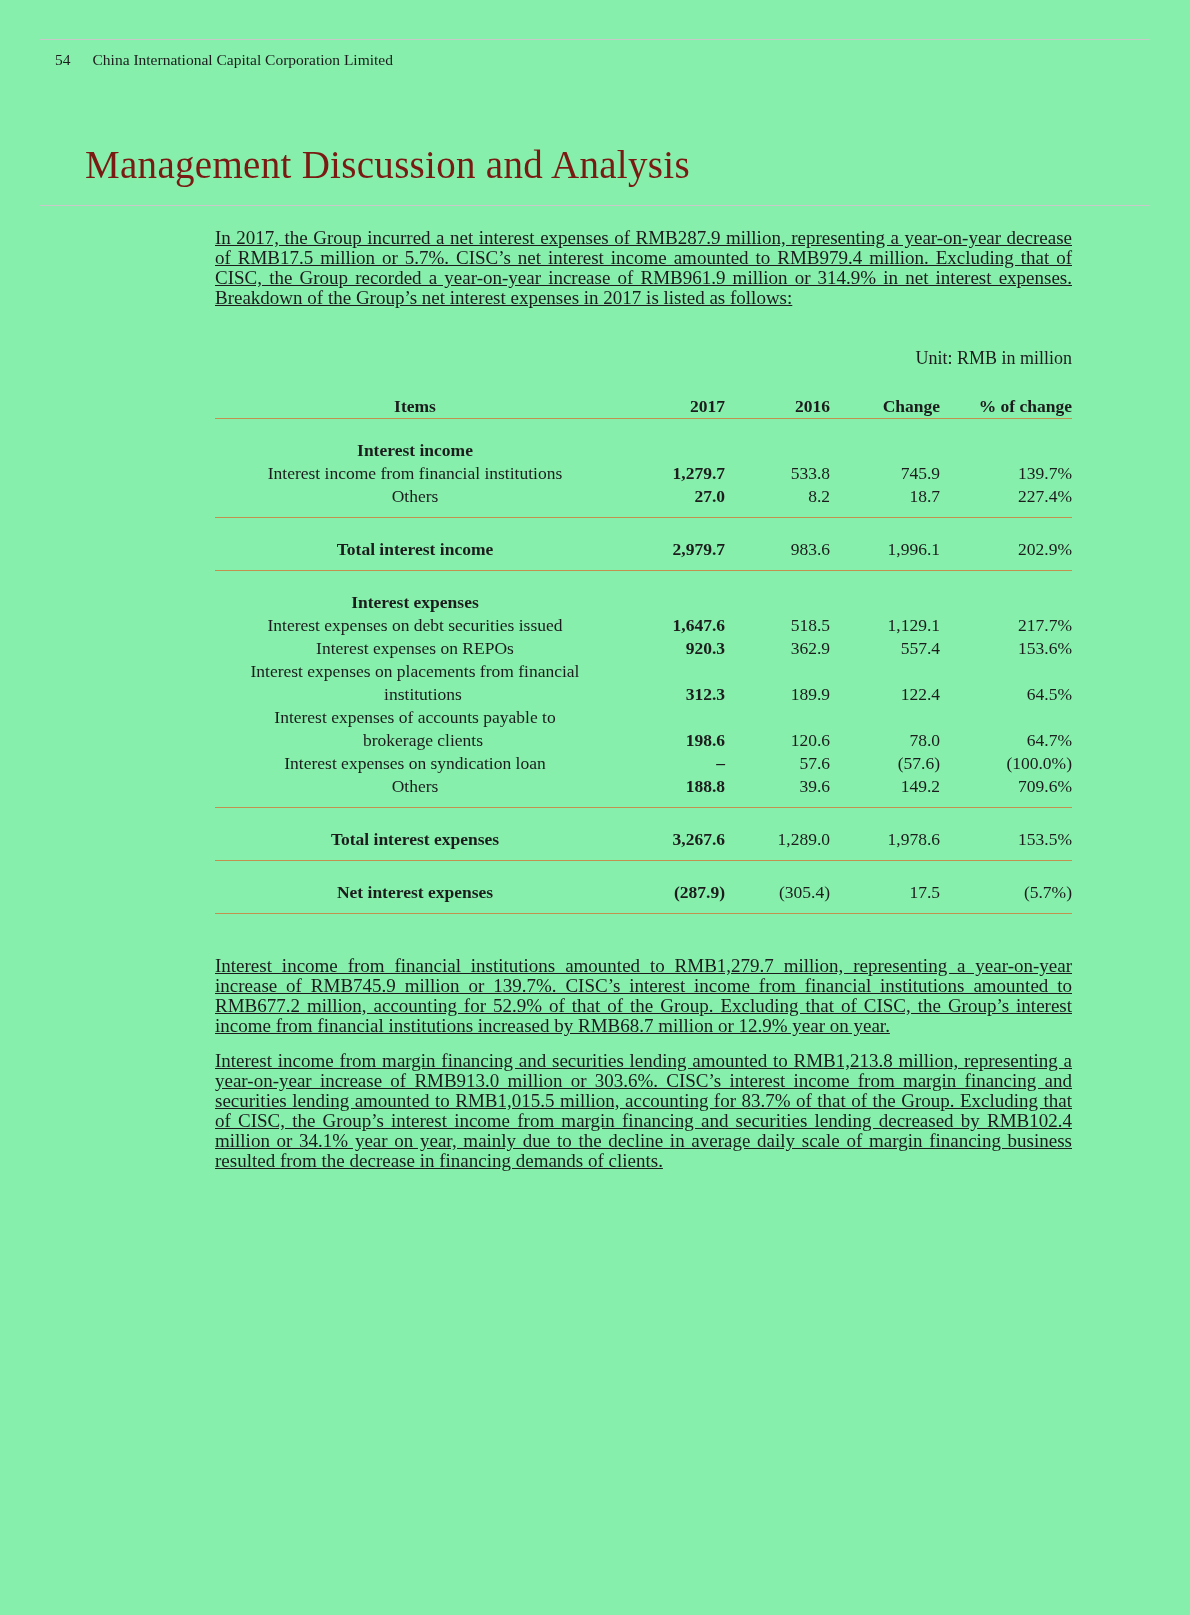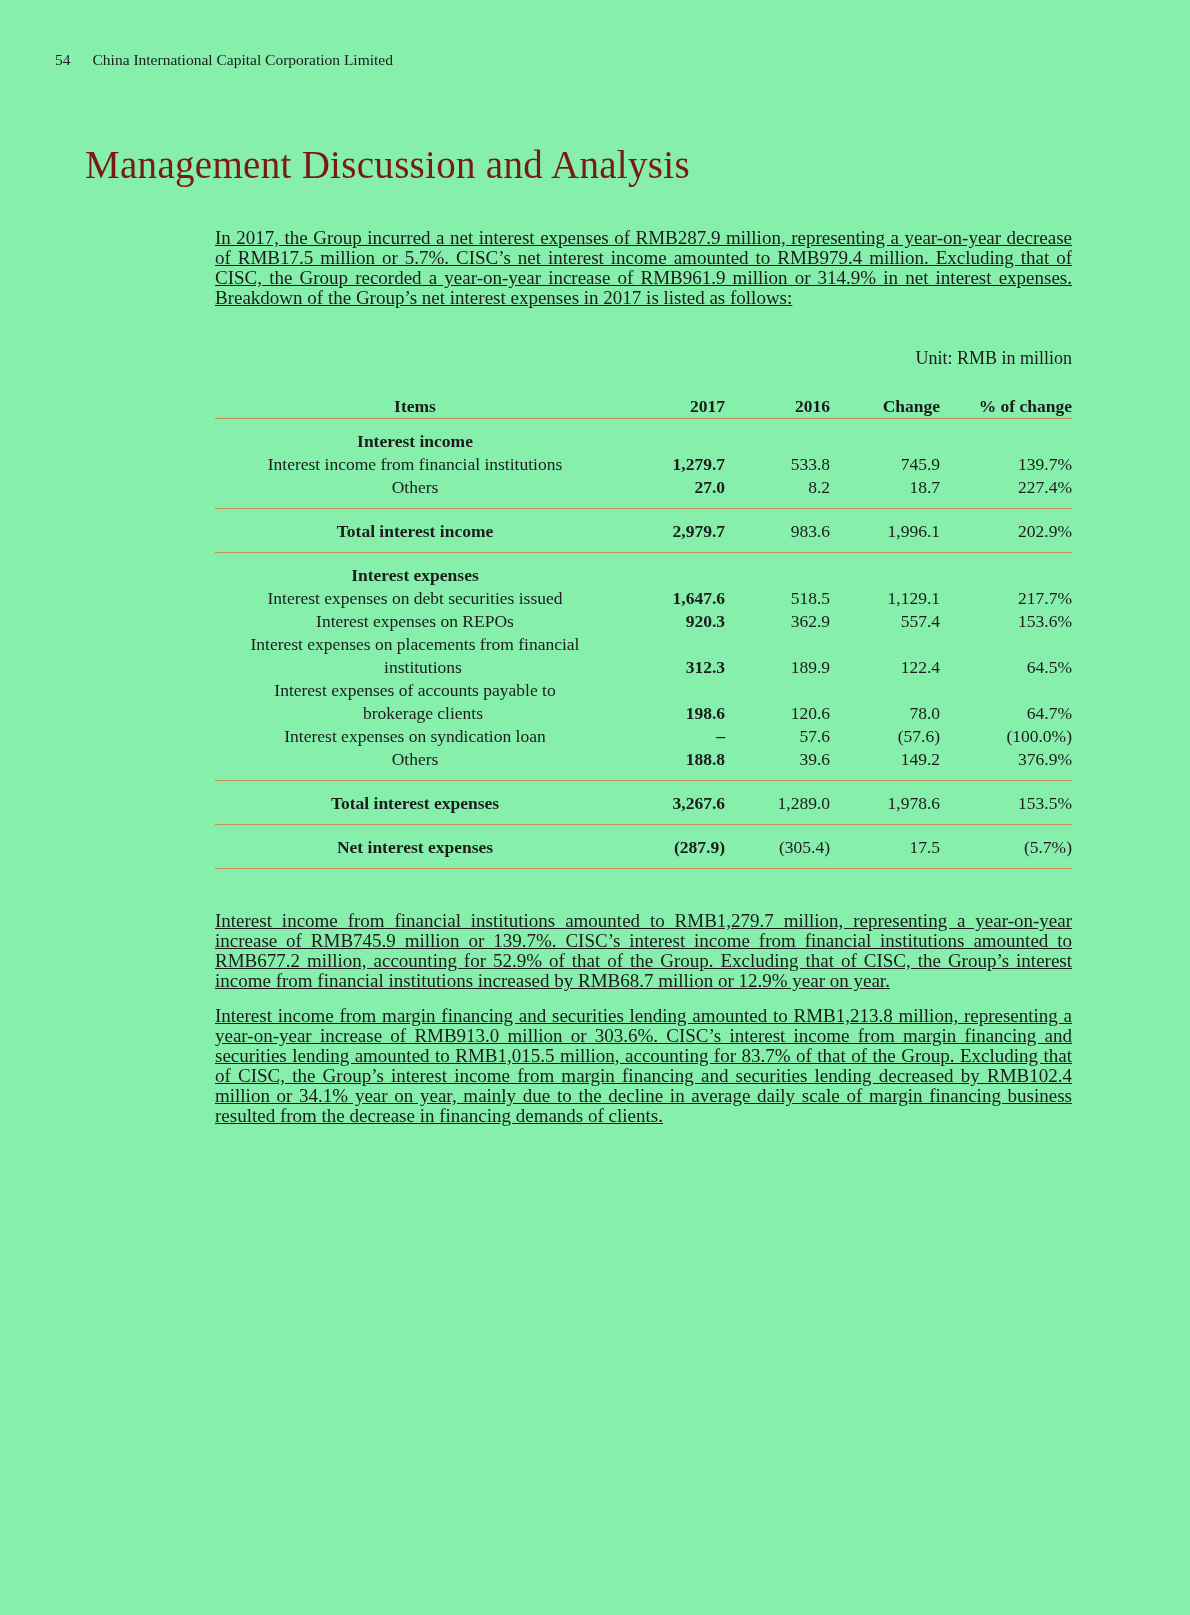--- a/index.html
+++ b/index.html
@@ -30,21 +30,21 @@
   col.c-items { width:400px; }
   col.c-2017 { width:110px; }
   col.c-2016 { width:105px; }
   col.c-chg  { width:110px; }
   col.c-pct  { width:132px; }
   th.items, td.items { text-align:center; }
   th.num, td.num { text-align:right; }
   thead th { font-weight:700; padding-bottom:7px; }
   tr.rule-below th, tr.rule-below td { border-bottom:1.5px solid #c2914f; }
   tbody tr td { padding-top:1px; }
-  tr.gap-above td { padding-top:11px; }
+  tr.gap-above td { padding-top:20px; }
   tr.rule-below td { padding-bottom:9px; }
   tr.bold-label td.items { font-weight:700; }
   td.y2017 { font-weight:700; }
   td .cont { padding-left:16px; }
 </style>
 </head>
 <body>
 
 <div class="page">
 
@@ -175,21 +175,21 @@
             <td class="num">(57.6)</td>
             <td class="num">(100.0%)</td>
           </tr>
           <tr class="rule-below">
             <td class="items">
               <div>Others</div>
             </td>
             <td class="num y2017">188.8</td>
             <td class="num">39.6</td>
             <td class="num">149.2</td>
-            <td class="num">376.9%</td>
+            <td class="num">709.6%</td>
           </tr>
           <tr class="rule-below gap-above bold-label">
             <td class="items">
               <div>Total interest expenses</div>
             </td>
             <td class="num y2017">3,267.6</td>
             <td class="num">1,289.0</td>
             <td class="num">1,978.6</td>
             <td class="num">153.5%</td>
           </tr>

